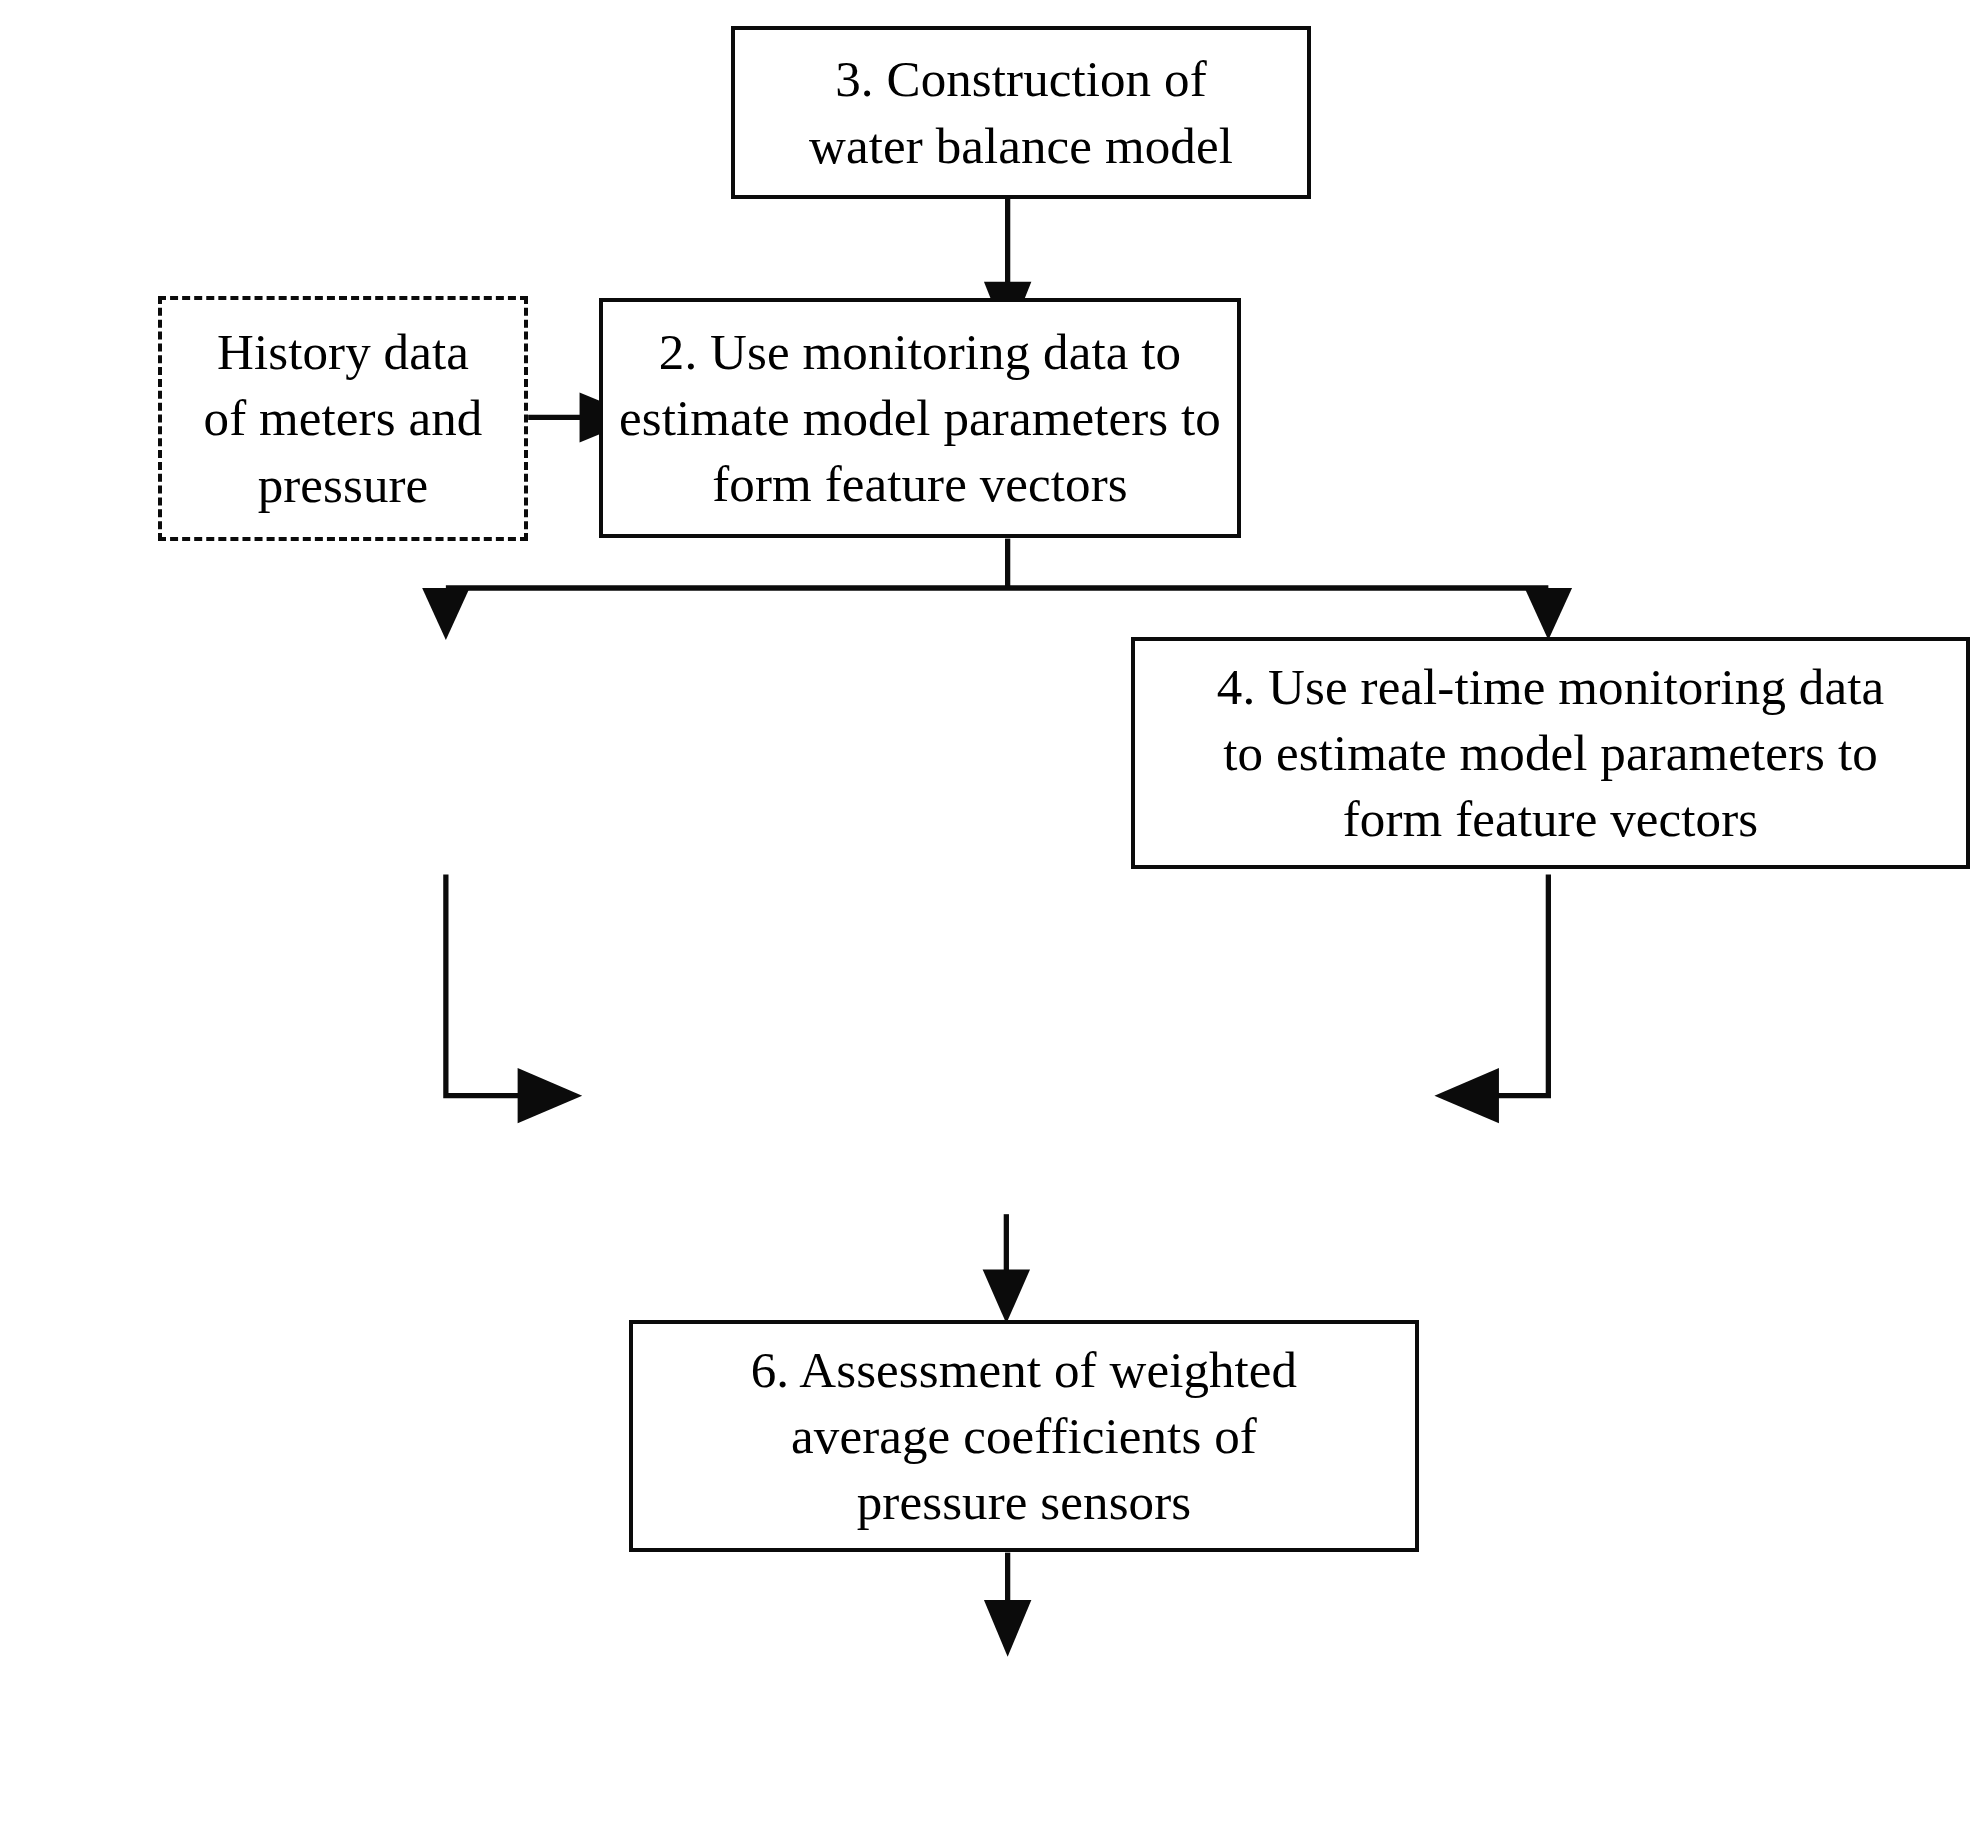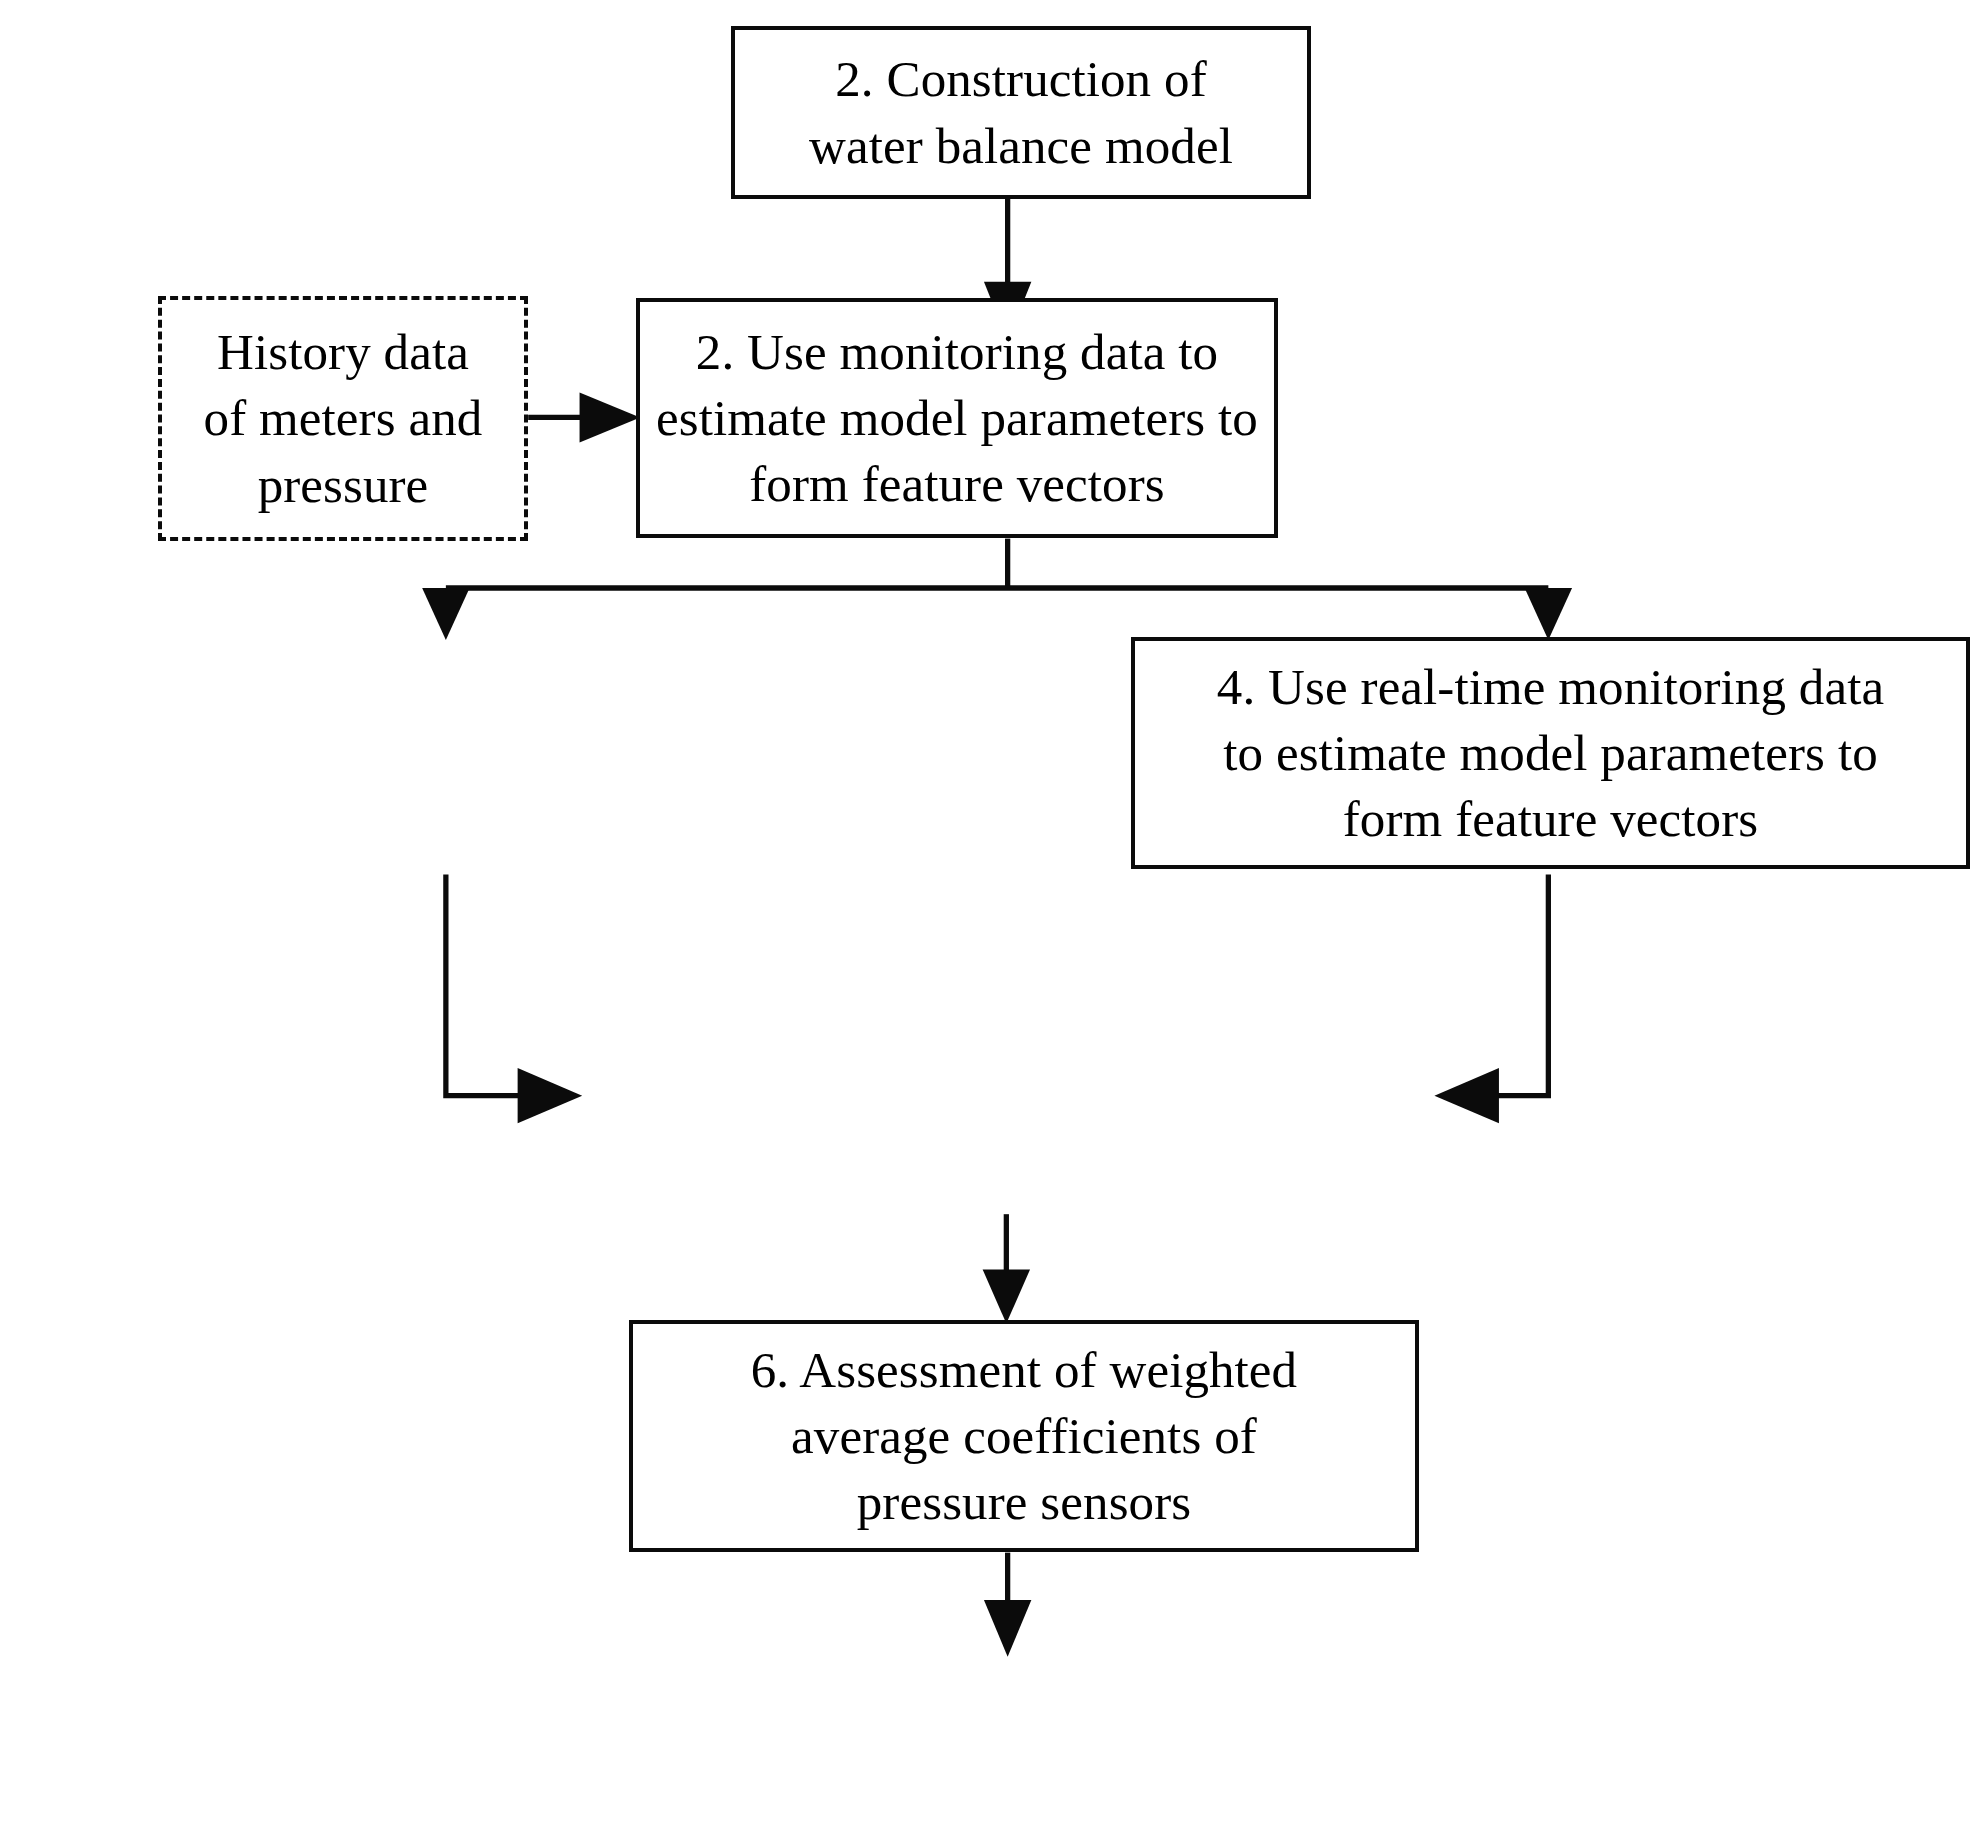--- a/index.html
+++ b/index.html
@@ -43,21 +43,21 @@
   }
   .node-label {
     display: block;
     white-space: pre-line;
     font-size: 51px;
     letter-spacing: 0.1px;
   }
   
   #node-1 { left: 731px; top: 26px;   width: 580px;  height: 173px; }
   #node-history { left: 158px; top: 296px; width: 370px; height: 245px; }
-  #node-2 { left: 636px;  top: 298px;  width: 642px; height: 240px; align-items: center; }
+  #node-2 { left: 599px;  top: 298px;  width: 642px; height: 240px; align-items: center; }
   #node-3 { left: 20px;   top: 637px;  width: 857px; height: 236px; }
   #node-4 { left: 1131px; top: 637px;  width: 839px; height: 232px; }
   #node-5 { left: 580px;  top: 980px; width: 857px; height: 233px; }
   #node-6 { left: 629px;  top: 1320px; width: 790px; height: 232px; }
   #node-7 { left: 642px;  top: 1653px; width: 761px; height: 173px; }
 </style>
 </head>
 <body>
 
 <div id="canvas">
@@ -111,21 +111,21 @@
     </g>
 
     <g>
       <path d="M 1530 2358 L 2530 2358" stroke="none" fill="none"></path>
       <path d="M 1530 2358 L 1530 2432" stroke="#0b0b0b" stroke-width="8" fill="none"></path>
       <path d="M 1494 2430 L 1566 2430 L 1530 2516 Z" fill="#0b0b0b"></path>
     </g>
   </svg>
 
   <div class="node solid" id="node-1">
-    <span class="node-label">2. Construction of
+    <span class="node-label">3. Construction of
 water balance model</span>
   </div>
 
   <div class="node dashed" id="node-history">
     <span class="node-label">History data
 of meters and
 pressure</span>
   </div>
 
   <div class="node solid" id="node-2">

